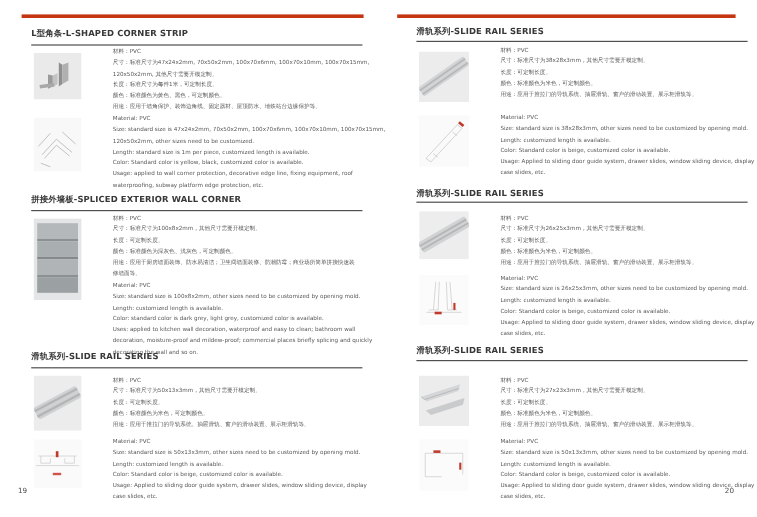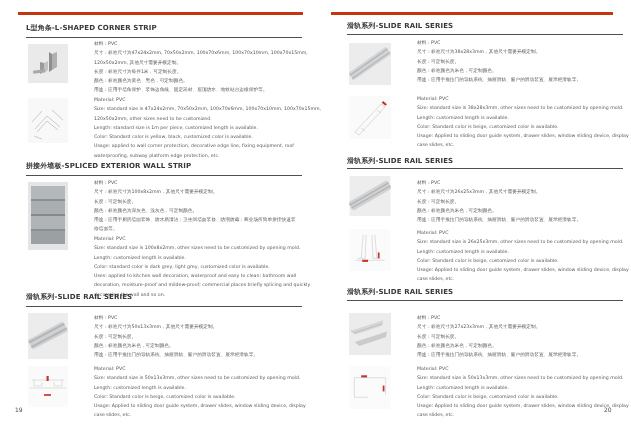--- a/index.html
+++ b/index.html
@@ -58,21 +58,21 @@
       </svg>
     </div>
     <div class="txt" style="left:94px;top:95px;width:216px;">Material: PVC
 Size: standard size is 47x24x2mm, 70x50x2mm, 100x70x6mm, 100x70x10mm, 100x70x15mm,
 120x50x2mm, other sizes need to be customized.
 Length: standard size is 1m per piece, customized length is available.
 Color: Standard color is yellow, black, customized color is available.
 Usage: applied to wall corner protection, decorative edge line, fixing equipment, roof
 waterproofing, subway platform edge protection, etc.</div>
 
-    <div class="sec-title" style="left:26px;top:161px;">拼接外墙板-SPLICED EXTERIOR WALL STRIP</div>
+    <div class="sec-title" style="left:26px;top:161px;">拼接外墙板-SPLICED EXTERIOR WALL CORNER</div>
     <div class="rule" style="left:26px;top:175px;"></div>
 
     <div class="img" style="left:28px;top:182px;width:40px;height:68px;">
       <svg viewBox="0 0 40 68">
           <rect width="40" height="68" fill="#e3e5e6"></rect>
         <rect x="3" y="4" width="34" height="13" fill="#b4b8ba"></rect>
         <rect x="3" y="17" width="34" height="2" fill="#8b9092"></rect>
         <rect x="3" y="19" width="34" height="13" fill="#a9aeb0"></rect>
         <rect x="3" y="32" width="34" height="2" fill="#85898b"></rect>
         <rect x="3" y="34" width="34" height="13" fill="#b0b4b6"></rect>

